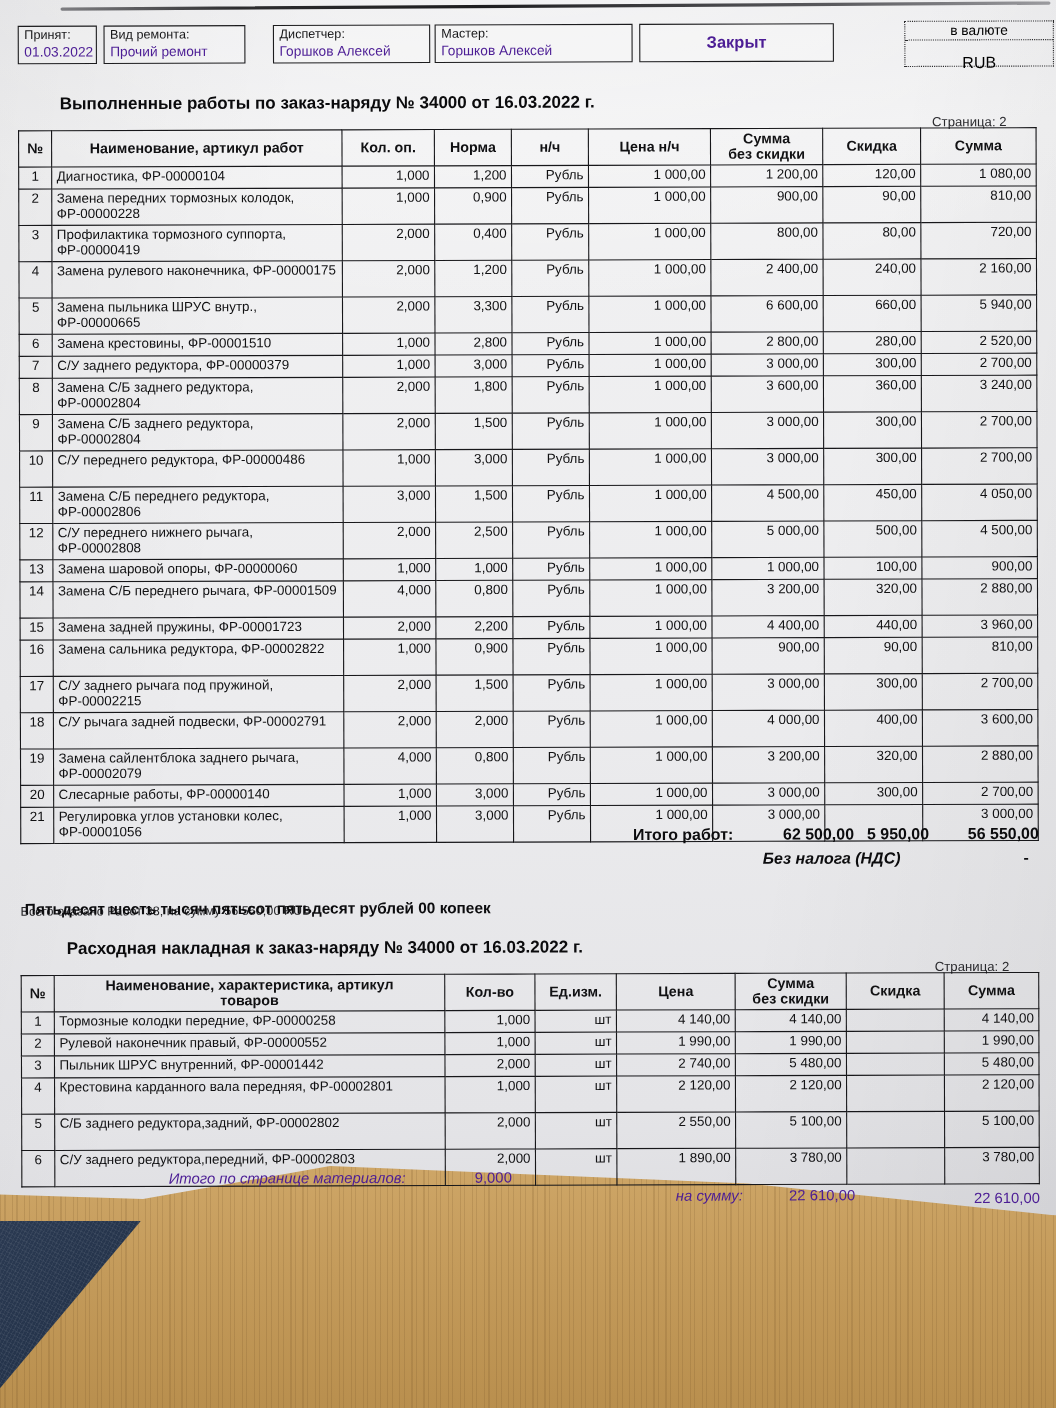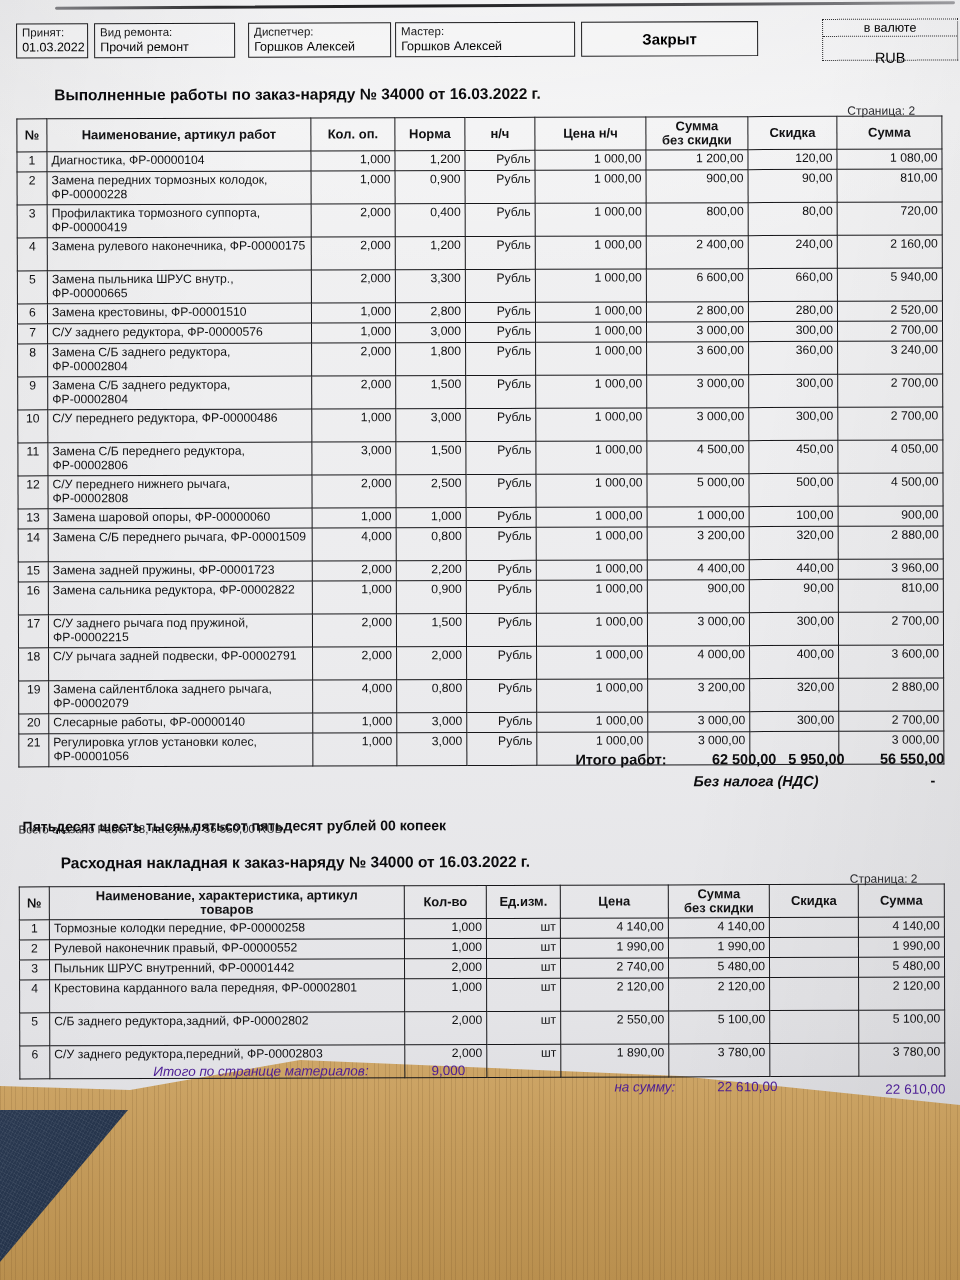--- a/index.html
+++ b/index.html
@@ -54,23 +54,23 @@
   .content{position:absolute;inset:0;z-index:3;}
 
   
   .hdr-row{position:absolute;left:18px;top:22px;width:925px;height:37px;}
   .hbox{
     position:absolute;top:0;height:35px;box-sizing:border-box;
     border:1.6px solid #1c1c1e;background:rgba(255,255,255,.22);
     padding:2px 5px 4px 5px;line-height:1.18;
   }
   .hbox .lbl{font-size:11.5px;color:#161618;display:block;}
-  .hbox .val{font-size:12.5px;color:#000000;display:block;}
+  .hbox .val{font-size:12.5px;color:#4c1d95;display:block;}
   #b-accept{left:0;width:72px;}
-  #b-repair{left:78px;width:141px;}
+  #b-repair{left:78px;width:129px;}
   #b-disp{left:232px;width:143px;}
   #b-master{left:379px;width:180px;}
   #b-status{left:565px;width:177px;display:flex;align-items:center;justify-content:center;padding:0;}
   #b-status .val{font-size:15px;font-weight:bold;}
   #b-cur{
     position:absolute;left:806px;top:-2px;width:136px;height:42px;box-sizing:border-box;
     border:1.4px dotted #2a2a2c;text-align:center;padding-top:1px;
   }
   #b-cur .cur-lbl{font-size:12.5px;display:block;}
   #b-cur .cur-val{font-size:14.5px;display:block;border-top:1.4px dotted #2a2a2c;margin-top:1px;padding-top:13px;}
@@ -252,21 +252,21 @@
           <td class="c-r">1,000</td>
           <td class="c-r">2,800</td>
           <td class="c-r">Рубль</td>
           <td class="c-r">1 000,00</td>
           <td class="c-r">2 800,00</td>
           <td class="c-r">280,00</td>
           <td class="c-r">2 520,00</td>
         </tr>
         <tr>
           <td class="c-num">7</td>
-          <td class="c-name">С/У заднего редуктора, ФР-00000576</td>
+          <td class="c-name">С/У заднего редуктора, ФР-00000379</td>
           <td class="c-r">1,000</td>
           <td class="c-r">3,000</td>
           <td class="c-r">Рубль</td>
           <td class="c-r">1 000,00</td>
           <td class="c-r">3 000,00</td>
           <td class="c-r">300,00</td>
           <td class="c-r">2 700,00</td>
         </tr>
         <tr class="tall">
           <td class="c-num">8</td>

